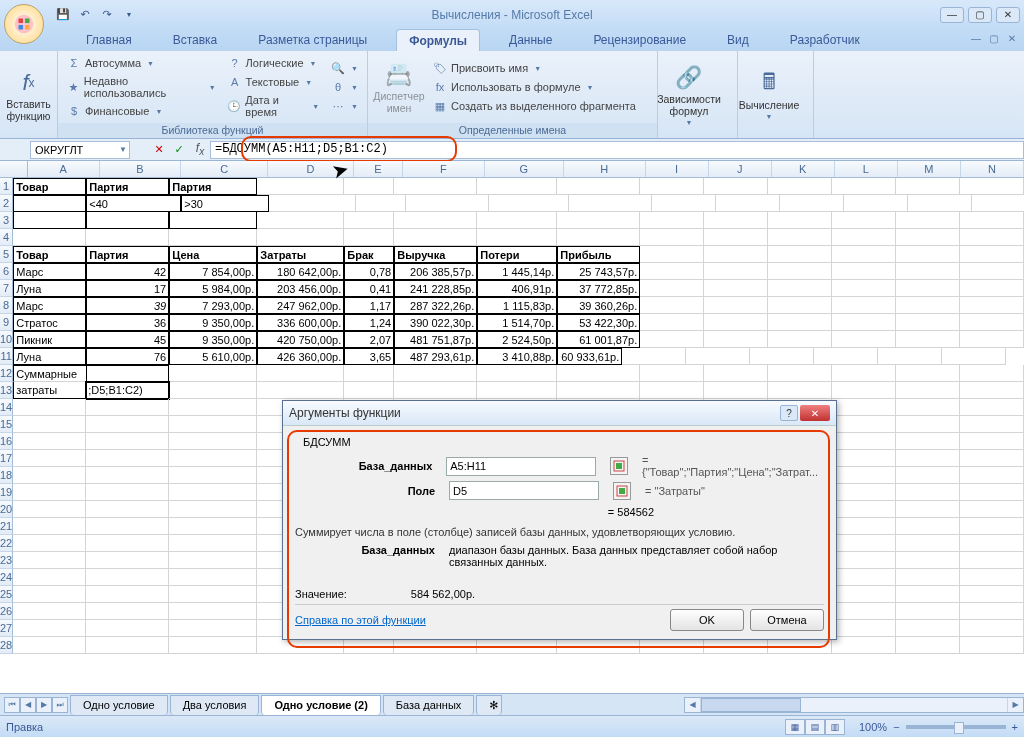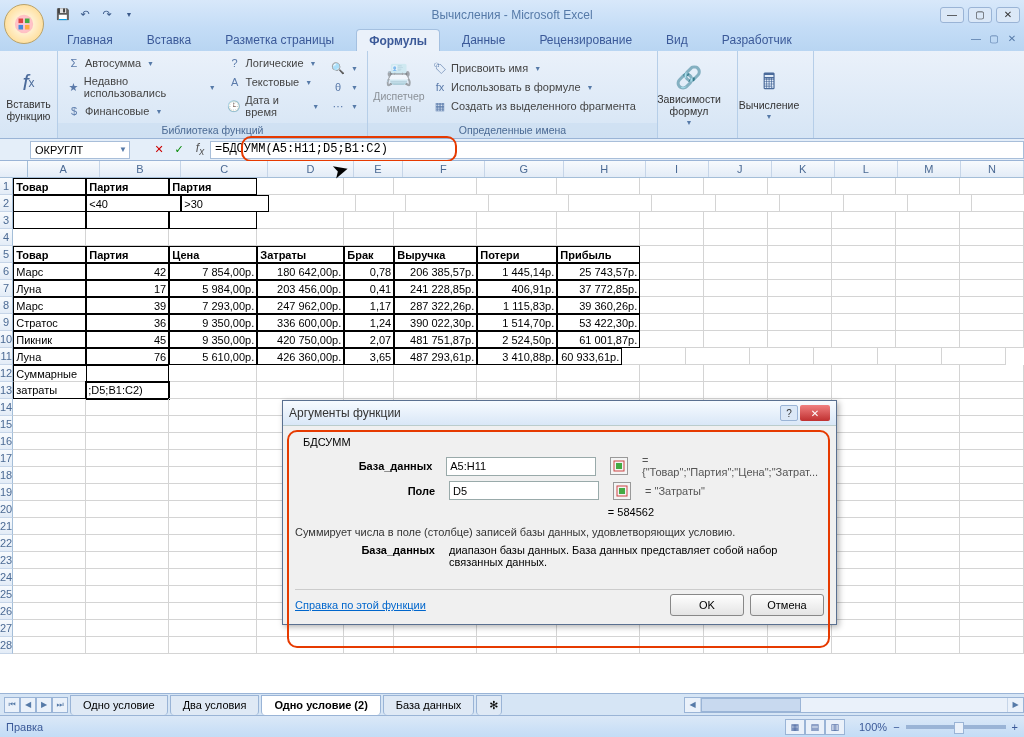--- a/index.html
+++ b/index.html
@@ -8,21 +8,21 @@
   
   .titlebar { height: 29px; background: linear-gradient(#d8e8fa, #c3dcf6); display: flex; align-items: center; position: relative; }
   .office-btn { width: 40px; height: 40px; border-radius: 50%; background: radial-gradient(#fff, #ffd47a); border: 1px solid #b9a26a; margin-left: 4px; position: absolute; top: 4px; z-index: 10; display:flex; align-items:center; justify-content:center; }
   .qat { margin-left: 55px; display: flex; gap: 6px; align-items: center; }
   .qat-icon { width: 16px; height: 16px; display:inline-flex; align-items:center; justify-content:center; color:#3b5a8a; }
   .title-text { position: absolute; left: 50%; transform: translateX(-50%); color: #567aa8; font-size: 12px; }
   .win-controls { margin-left: auto; display: flex; gap: 4px; margin-right: 4px; }
   .win-btn { width: 24px; height: 16px; background: #dbe8f7; border: 1px solid #9ab4d6; border-radius: 3px; display: flex; align-items: center; justify-content: center; font-size: 10px; color: #333; }
 
   
-  .ribbon-tabs { height: 22px; background: linear-gradient(#c3dcf6, #b8d5f2); display: flex; padding-left: 55px; gap: 10px; position: relative; }
+  .ribbon-tabs { height: 22px; background: linear-gradient(#c3dcf6, #b8d5f2); display: flex; padding-left: 74px; gap: 17px; position: relative; }
   .ribbon-tab { padding: 4px 12px; font-size: 12px; color: #3b5998; cursor: pointer; }
   .ribbon-tab.active { background: #eaf1fa; border-radius: 4px 4px 0 0; border-top: 1px solid #a4c0e0; border-left: 1px solid #a4c0e0; border-right: 1px solid #a4c0e0; color: #3b5998; font-weight: bold; }
   .doc-controls { position: absolute; right: 4px; top: 2px; display:flex; gap:2px; }
   .doc-btn { width: 16px; height: 14px; font-size: 10px; color:#567aa8; display:flex; align-items:center; justify-content:center; }
 
   
   .ribbon { height: 88px; background: linear-gradient(#eaf1fa, #d6e5f5); border-bottom: 1px solid #9ab4d6; display: flex; }
   .ribbon-group { border-right: 1px solid #b6cee8; height: 100%; display: flex; flex-direction: column; position: relative; }
   .group-body { flex: 1; display: flex; padding: 2px 5px; gap: 4px; }
   .group-label { font-size: 10.5px; text-align: center; color: #4b6a94; padding: 1px 0 2px; background: rgba(200,220,240,0.5); }
@@ -422,21 +422,21 @@
           <div class="cell num" style="width: 83px; border-width: 1px; border-style: solid; border-color: rgb(0, 0, 0);">37 772,85р.</div>
           <div class="cell" style="width: 64px;"></div>
           <div class="cell" style="width: 64px;"></div>
           <div class="cell" style="width: 64px;"></div>
           <div class="cell" style="width: 64px;"></div>
           <div class="cell" style="width: 64px;"></div>
           <div class="cell" style="width: 64px;"></div>
         </div>
         <div class="cells-row">
           <div class="cell" style="width: 73px; border-width: 1px; border-style: solid; border-color: rgb(0, 0, 0);">Марс</div>
-          <div class="cell num" style="width: 83px; border-width: 1px; border-style: solid; border-color: rgb(0, 0, 0);">39</div>
+          <div class="cell num" style="width: 83px; border-width: 1px; border-style: solid; border-color: rgb(0, 0, 0); font-style: italic;">39</div>
           <div class="cell num" style="width: 88px; border-width: 1px; border-style: solid; border-color: rgb(0, 0, 0);">7 293,00р.</div>
           <div class="cell num" style="width: 87px; border-width: 1px; border-style: solid; border-color: rgb(0, 0, 0);">247 962,00р.</div>
           <div class="cell num" style="width: 50px; border-width: 1px; border-style: solid; border-color: rgb(0, 0, 0);">1,17</div>
           <div class="cell num" style="width: 83px; border-width: 1px; border-style: solid; border-color: rgb(0, 0, 0);">287 322,26р.</div>
           <div class="cell num" style="width: 80px; border-width: 1px; border-style: solid; border-color: rgb(0, 0, 0);">1 115,83р.</div>
           <div class="cell num" style="width: 83px; border-width: 1px; border-style: solid; border-color: rgb(0, 0, 0);">39 360,26р.</div>
           <div class="cell" style="width: 64px;"></div>
           <div class="cell" style="width: 64px;"></div>
           <div class="cell" style="width: 64px;"></div>
           <div class="cell" style="width: 64px;"></div>
@@ -801,20 +801,24 @@
     <span class="dlg-eq">= "Затраты"</span>
         </div>
       </div>
     <div style="text-align:right; margin:6px 170px 8px 0; font-size:11px;">= 584562</div>
     <div class="dlg-desc">Суммирует числа в поле (столбце) записей базы данных, удовлетворяющих условию.</div>
     <div class="dlg-row" style="align-items:flex-start;">
       <div class="dlg-label">База_данных</div>
       <div style="flex:1;">диапазон базы данных. База данных представляет собой набор связанных данных.</div>
     </div>
     <div style="height:14px;"></div>
+    <div class="dlg-row">
+      <span>Значение:</span>
+      <span style="margin-left:50px;">584 562,00р.</span>
+    </div>
     <hr style="margin:4px 0; border:none; border-top:1px solid #ccc;">
     <div style="display:flex; align-items:center;">
       <a href="#" class="dlg-help">Справка по этой функции</a>
       <div class="dlg-btns" style="margin-left:auto; padding:0;">
         <button class="dlg-btn">OK</button>
         <button class="dlg-btn">Отмена</button>
       </div>
     </div>
   </div>
   <div class="dlg-highlight"></div>

